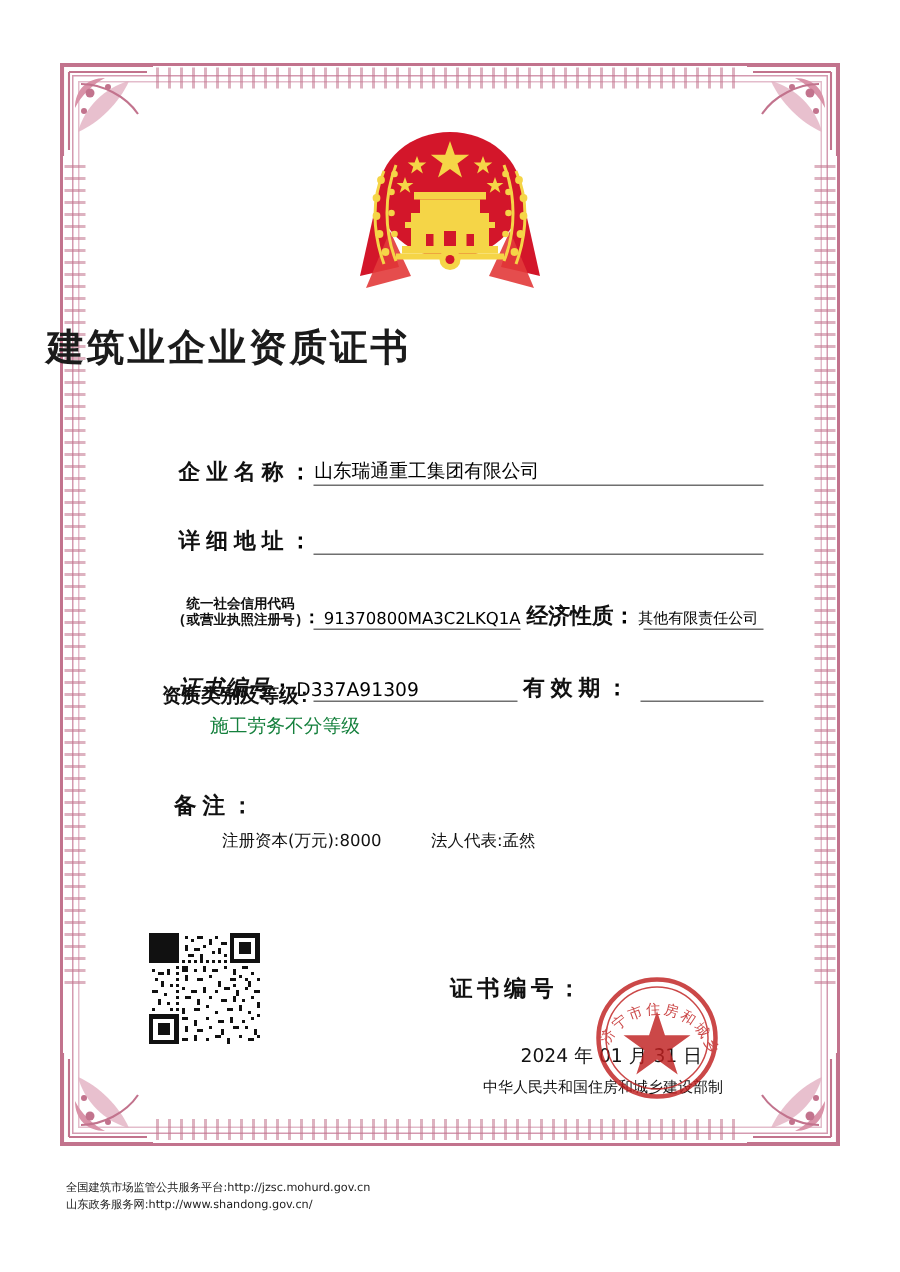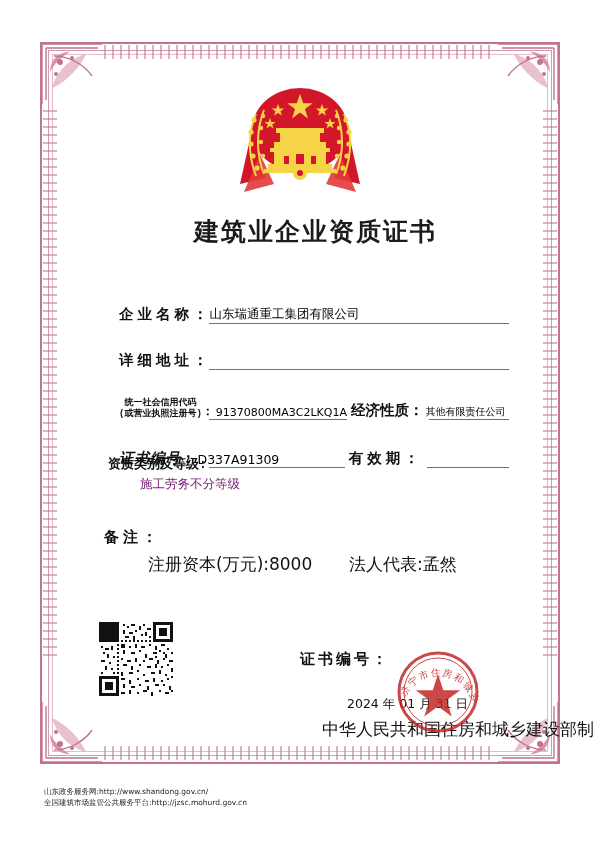--- a/index.html
+++ b/index.html
@@ -98,21 +98,20 @@
     width: 140px;
     height: 116px;
   }
 
   
   .doc-title {
     position: absolute;
     left: 0;
     right: 0;
     top: 215px;
-    text-align: center;
     font-size: 25px;
     font-weight: bold;
     letter-spacing: 2px;
     color: #1b1b1b;
     font-family: Liberation Sans, sans-serif;
     margin-left: 31px;
   }
 
   
   .fields {
@@ -173,40 +172,40 @@
     font-size: 13px;
     font-weight: bold;
     color: #111;
     font-family: Liberation Mono, monospace;
   }
   .qual-value {
     position: absolute;
     left: 140px;
     top: 476px;
     font-size: 12.5px;
-    color: #701a75;
+    color: #15803d;
     font-family: "DejaVu Sans", sans-serif;
   }
 
   
   .remark-label {
     position: absolute;
-    left: 104px;
+    left: 116px;
     top: 528px;
     font-size: 15px;
     font-weight: bold;
     letter-spacing: 4px;
     color: #111;
     font-family: "DejaVu Sans", sans-serif;
   }
   .remark-line1 {
     position: absolute;
     left: 148px;
     top: 553px;
-    font-size: 17px;
+    font-size: 11px;
     color: #111;
     font-family: "DejaVu Sans", sans-serif;
   }
   .remark-line1 .gap { display: inline-block; width: 26px; }
 
   
   .qr {
     position: absolute;
     left: 97px;
     top: 620px;
@@ -230,21 +229,21 @@
     left: 347px;
     top: 696px;
     font-size: 12.5px;
     color: #111;
     font-family: "DejaVu Sans", sans-serif;
   }
   .issuer-name {
     position: absolute;
     left: 322px;
     top: 718px;
-    font-size: 17px;
+    font-size: 10px;
     color: #111;
     font-family: "DejaVu Sans", sans-serif;
   }
   .seal {
     position: absolute;
     left: 386px;
     top: 640px;
     width: 104px;
     height: 104px;
     opacity: .82;
@@ -608,17 +607,17 @@
       <circle cx="52" cy="52" r="39" fill="none" stroke="#c02020" stroke-width="3"></circle>
       <circle cx="52" cy="52" r="34" fill="none" stroke="#c02020" stroke-width="1"></circle>
       <polygon fill="#c02020" points="52,34 57.3,50.2 74.3,50.2 60.5,60.2 65.8,76.4 52,66.4 38.2,76.4 43.5,60.2 29.7,50.2 46.7,50.2"></polygon>
       <text font-size="9.6" fill="#c02020" font-family="DejaVu Sans, sans-serif" letter-spacing="1.6">
         <textPath href="#sealArcTop" startOffset="4%">济宁市住房和城乡建设局</textPath>
       </text>
     </svg>
   </div>
 
   <div class="footer">
+    <div>全国建筑市场监管公共服务平台:http://jzsc.mohurd.gov.cn</div>
     <div>山东政务服务网:http://www.shandong.gov.cn/</div>
-    <div>全国建筑市场监管公共服务平台:http://jzsc.mohurd.gov.cn</div>
   </div>
 
 </div>
 
 </body></html>

